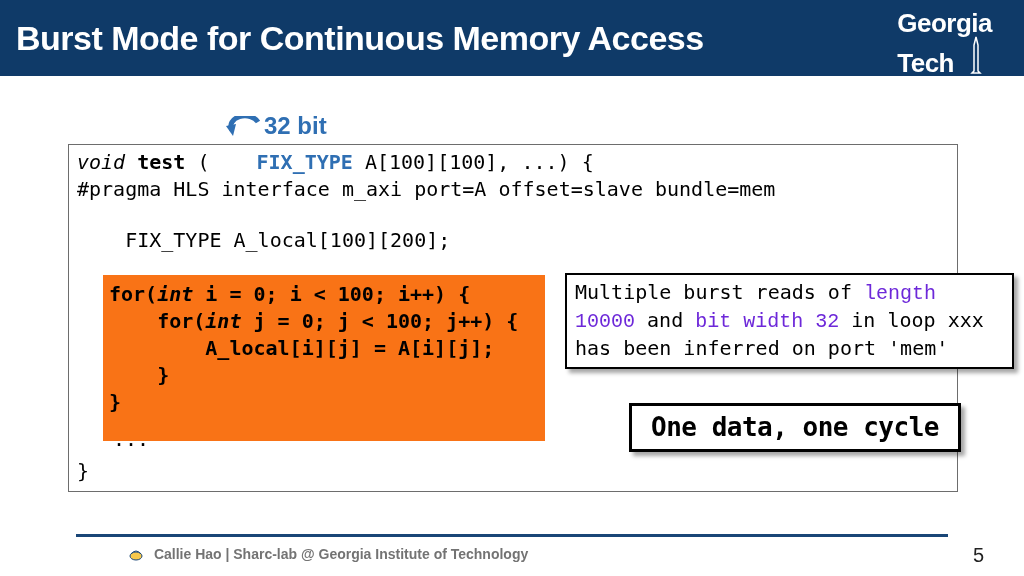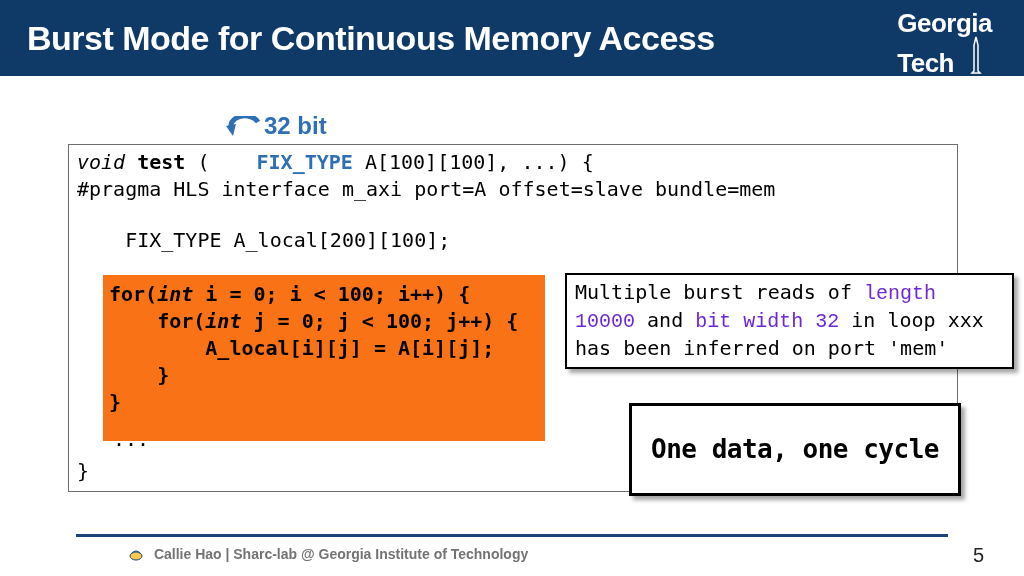--- a/index.html
+++ b/index.html
@@ -1,36 +1,36 @@
 <!DOCTYPE html>
 <html><head>
 <meta charset="utf-8">
 <style>
   * { margin: 0; padding: 0; box-sizing: border-box; }
   html, body { width: 1024px; height: 576px; font-family: "Segoe UI", "Helvetica Neue", Arial, sans-serif; background: #fff; overflow: hidden; }
   .slide { position: relative; width: 1024px; height: 576px; }
   .header { position: absolute; top: 0; left: 0; right: 0; height: 76px; background: #0f3a68; display: flex; align-items: center; padding-left: 16px; }
-  .title { color: #fff; font-weight: 700; font-size: 34px; letter-spacing: -0.5px; margin-left: 11px; }
+  .title { color: #fff; font-weight: 700; font-size: 34px; letter-spacing: -0.5px; }
   .logo { position: absolute; right: 32px; top: 12px; color: #fff; font-weight: 800; line-height: 0.9; text-align: right; font-size: 26px; letter-spacing: -0.5px; }
   .logo .tagline { display:flex; align-items:flex-end; gap:12px; }
   .logo svg { display:inline-block; }
   .body { position: absolute; top: 76px; left: 0; right: 0; bottom: 46px; }
   .annot { position: absolute; left: 264px; top: 36px; color: #2f6fb3; font-weight: 700; font-size: 24px; }
   .annot-arrow { position: absolute; left: 222px; top: 40px; width: 42px; height: 24px; }
   .code-box { position: absolute; left: 68px; top: 68px; width: 890px; height: 348px; border: 1px solid #6d6d6d; background: #fff; font-family: "Consolas", "Menlo", monospace; font-size: 20px; line-height: 1.35; color: #000; padding: 4px 8px; }
   .code-box .void { font-style: italic; }
   .code-box .kw { color: #2f6fb3; font-weight: 700; margin-left: 35px; }
   .code-box .fn { font-weight: 700; }
   .highlight { position: absolute; left: 34px; top: 130px; width: 442px; height: 166px; background: #f97316; padding: 6px 6px; font-weight:700; }
   .highlight .kwint { color:#000; font-style: italic; font-weight:700; }
   .tail { position: absolute; left: 44px; bottom: 38px; }
   .closing { position:absolute; left:8px; bottom:6px; }
   .note { position: absolute; left: 496px; top: 128px; width: 449px; border: 2px solid #000; background: #fff; padding: 4px 8px 6px 8px; font-family: "Consolas","Menlo",monospace; font-size: 20px; line-height: 1.3; box-shadow: 4px 4px 4px rgba(0,0,0,0.35); }
   .note .blue { color:#6d28d9;font-family:Liberation Mono, monospace; }
-  .callout { position: absolute; left: 560px; top: 258px; width: 332px; border: 3px solid #000; background:#fff; padding: 26px 0; text-align:center; font-weight:700; font-size:26px; letter-spacing:-0.5px; box-shadow: 4px 4px 4px rgba(0,0,0,0.35); }
+  .callout { position: absolute; left: 560px; top: 258px; width: 332px; border: 3px solid #000; background:#fff; padding: 4px 0; text-align:center; font-weight:700; font-size:26px; letter-spacing:-0.5px; box-shadow: 4px 4px 4px rgba(0,0,0,0.35); }
   .footer { position: absolute; left: 0; right: 0; bottom: 0; height: 46px; }
   .footer .rule { position:absolute; top:4px; left:76px; right:76px; border-top: 3px solid #194677; }
   .footer .left { position:absolute; left:128px; top:16px; font-size:14px; font-weight:700; color:#737373; }
   .footer .mid  { position:absolute; left:620px; top:16px; font-size:14px; font-weight:700; color:#5a5a5a; }
   .footer .pg { position:absolute; right:40px; top:14px; font-size:20px; color:#222; }
   .icon { display:inline-block; vertical-align:middle; margin-right:6px; }
 </style>
 </head>
 <body>
 
@@ -59,21 +59,21 @@
       <div>
         <span class="void">void</span>
         <span> </span>
         <span class="fn">test</span>
         <span>( </span>
         <span class="kw">FIX_TYPE</span>
         <span> A[100][100], ...) {</span>
       </div>
       <div>#pragma HLS interface m_axi port=A offset=slave bundle=mem</div>
       <div style="height:24px"></div>
-      <div style="white-space:pre">    FIX_TYPE A_local[200][100];</div>
+      <div style="white-space:pre">    FIX_TYPE A_local[100][200];</div>
 
       <div class="highlight">
         <div><span>for(</span><span class="kwint">int</span><span> i = 0; i &lt; 100; i++) {</span></div>
         <div style="white-space:pre"><span>    for(</span><span class="kwint">int</span><span> j = 0; j &lt; 100; j++) {</span></div>
         <div style="white-space:pre">        A_local[i][j] = A[i][j];</div>
         <div style="white-space:pre">    }</div>
         <div>}</div>
       </div>
 
       <div class="note">

